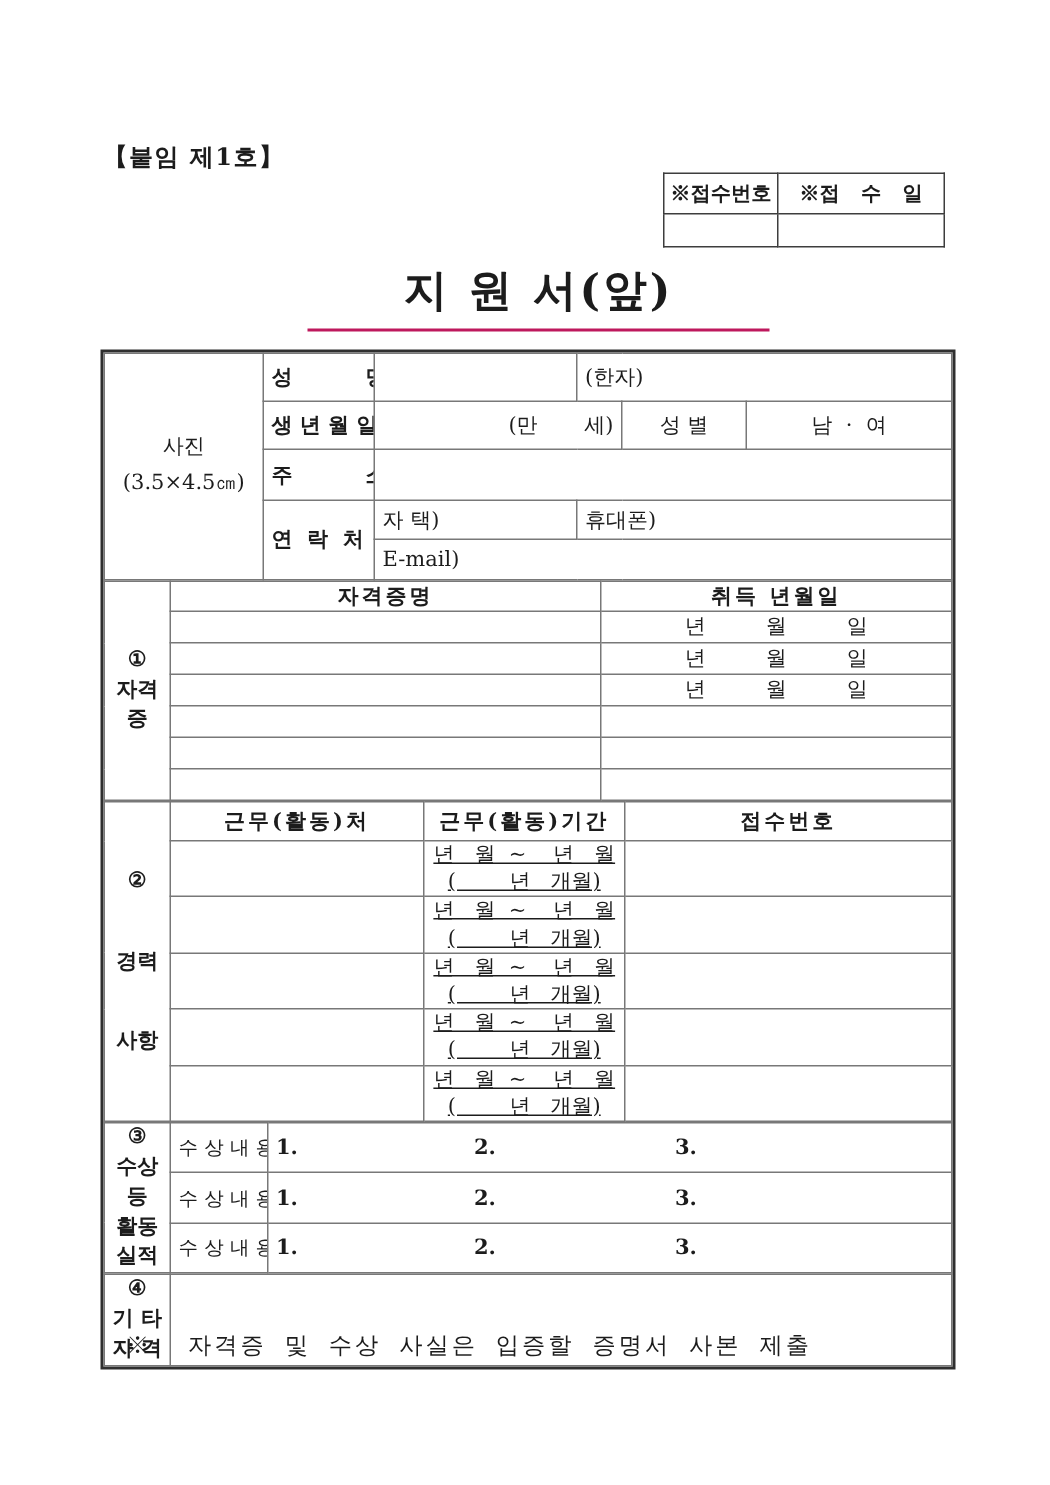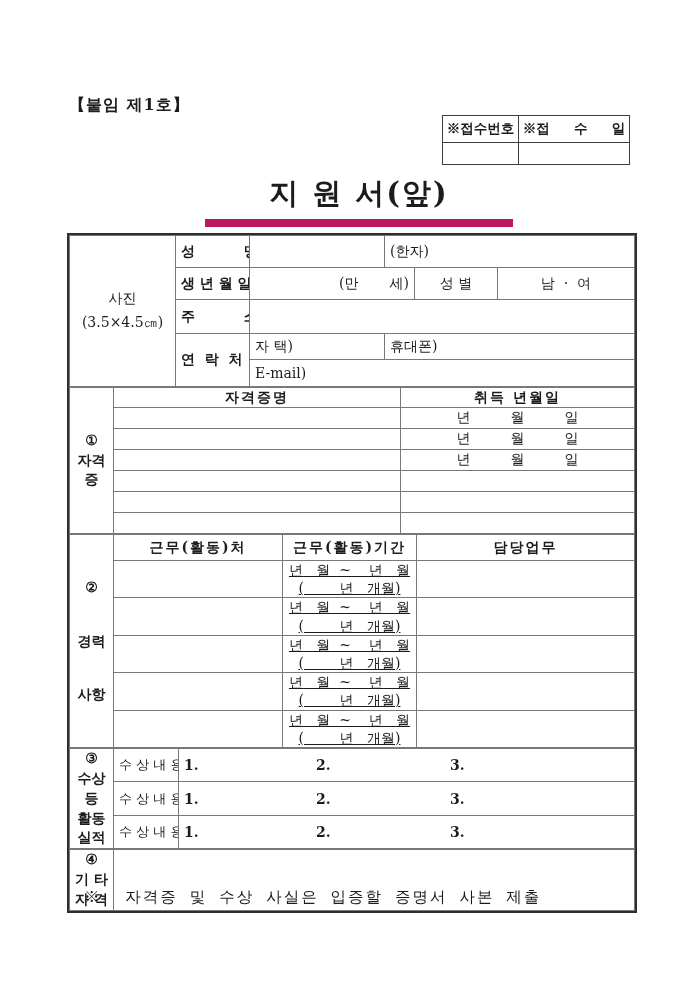--- a/index.html
+++ b/index.html
@@ -7,30 +7,30 @@
     width:700px; height:990px; position:relative; background:#ffffff;
     font-family:"DejaVu Serif","Liberation Serif",serif;
     color:#1c1c1c;
   }
   .abs { position:absolute; }
 
   
   .attach { left:69px; top:95px; font-size:16px; font-weight:700; letter-spacing:1px; }
 
   
-  .receipt { left:442px; top:115px; width:188px; border-collapse:collapse; table-layout:fixed;font-family:Liberation Mono, monospace; }
+  .receipt { left:442px; top:115px; width:188px; border-collapse:collapse; table-layout:fixed; }
   .receipt td { border:1px solid #3d3d3d; font-size:13.5px; font-weight:600; text-align:center; padding:0; white-space:pre; }
   .receipt .hd { height:26px; }
   .receipt .vl { height:21px; font-weight:400; }
 
   
   .title {
     left:205px; top:174px; width:308px; text-align:center;
     font-size:29px; font-weight:700; letter-spacing:2px; white-space:pre;
-    border-bottom:8px solid #be185d; padding-bottom:5px;
+    border-bottom:2px solid #be185d; padding-bottom:5px;
   }
 
   
   .form { left:67px; top:233px; width:570px; box-sizing:border-box; border:2px solid #2f2f2f; background:#fff; }
   .form table { width:100%; border-collapse:collapse; table-layout:fixed; }
   .form td { border:1px solid #787878; font-size:14px; padding:0 5px; vertical-align:middle; overflow:hidden; }
   .pre { white-space:pre; }
   .ctr { text-align:center; }
   .rgt { text-align:right; }
   .bold { font-weight:600; }
@@ -159,21 +159,21 @@
       </colgroup>
     <tbody>
         <tr style="height:26px">
       <td rowspan="6" class="seclab seclab2">②
 
 경력
 
 사항</td>
       <td class="hdr">근무(활동)처</td>
       <td class="hdr">근무(활동)기간</td>
-      <td class="hdr">담당업무</td>
+      <td class="hdr">접수번호</td>
     </tr>
     <tr style="height:32px">
       <td></td>
       <td class="period"><div>년   월  ~    년   월</div><div>(        년   개월)</div></td>
       <td></td>
     </tr>
     <tr style="height:32px">
       <td></td>
       <td class="period"><div>년   월  ~    년   월</div><div>(        년   개월)</div></td>
       <td></td>

